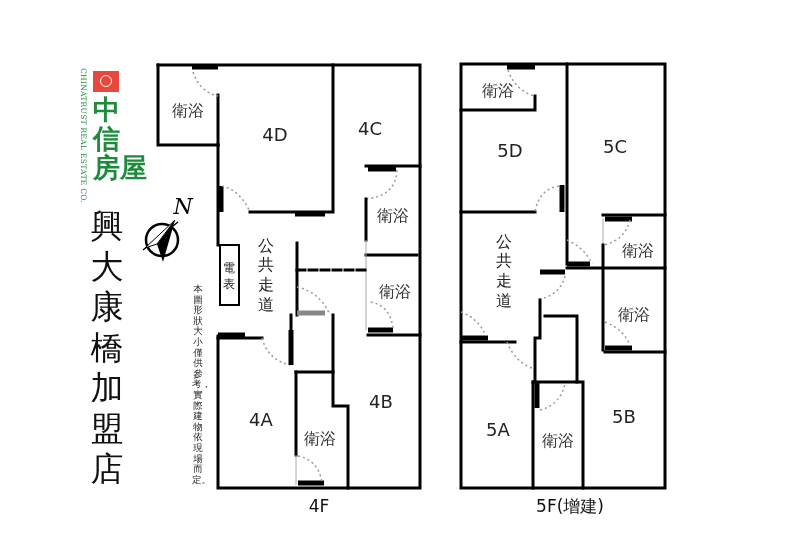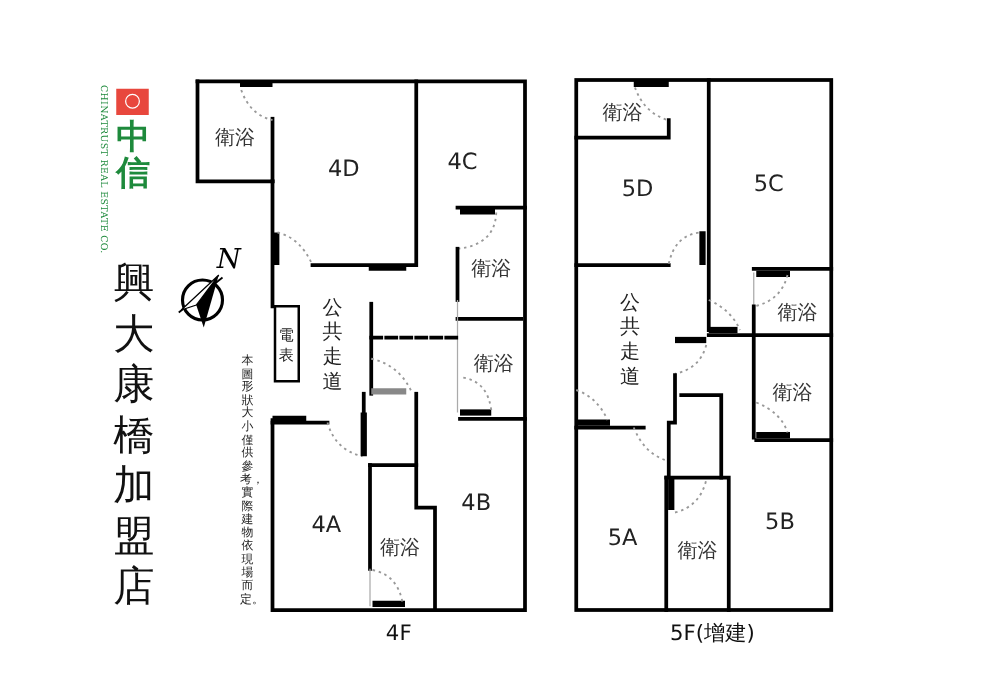--- a/index.html
+++ b/index.html
@@ -23,20 +23,21 @@
 </style>
 </head>
 <body>
 
 <div>
   <div class="logo-mark"></div>
   <div class="logo-en">CHINATRUST REAL ESTATE CO.</div>
   <div class="logo-cn">
     <div>中</div>
     <div>信</div>
+    <div>房屋</div>
   </div>
 </div>
 
 <div class="store">
   <span>興</span>
   <span>大</span>
   <span>康</span>
   <span>橋</span>
   <span>加</span>
   <span>盟</span>

